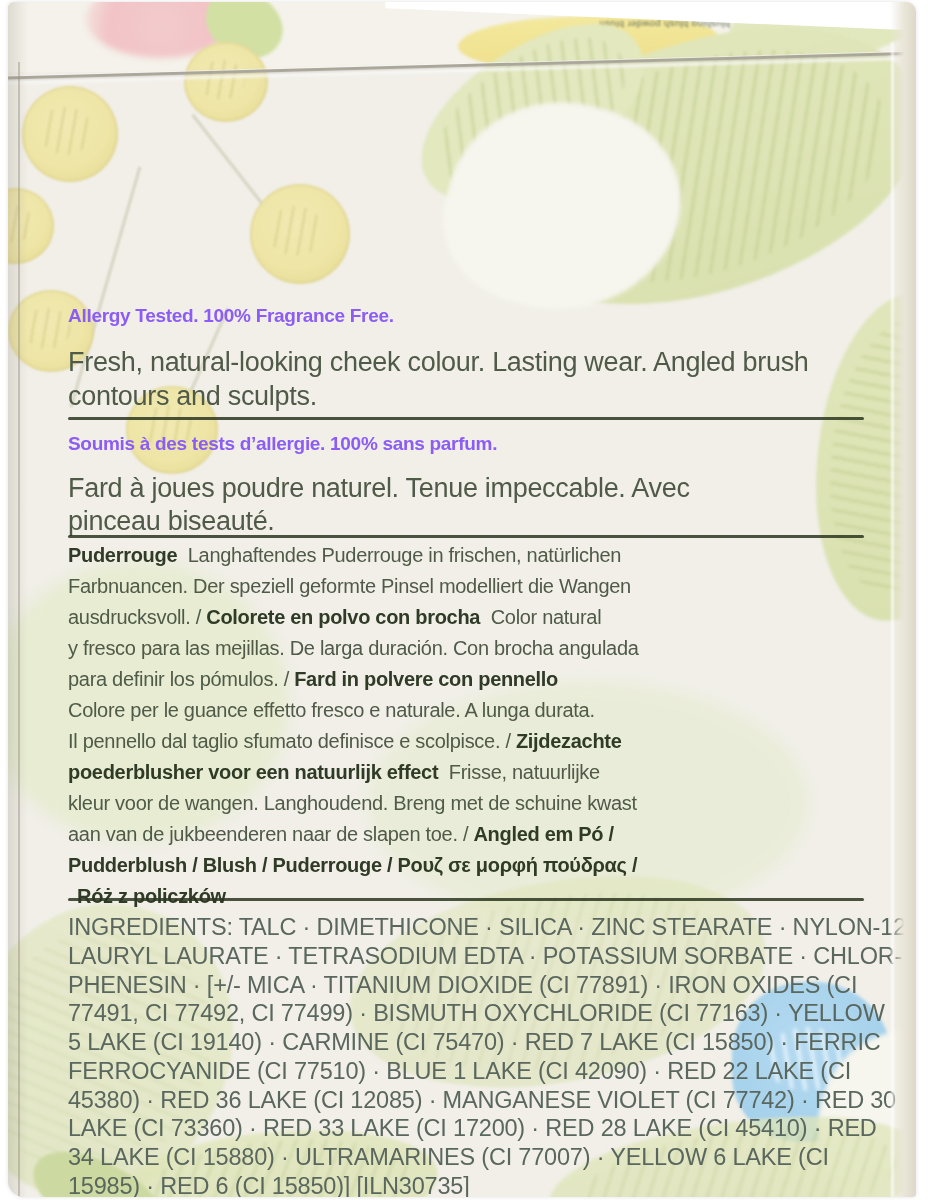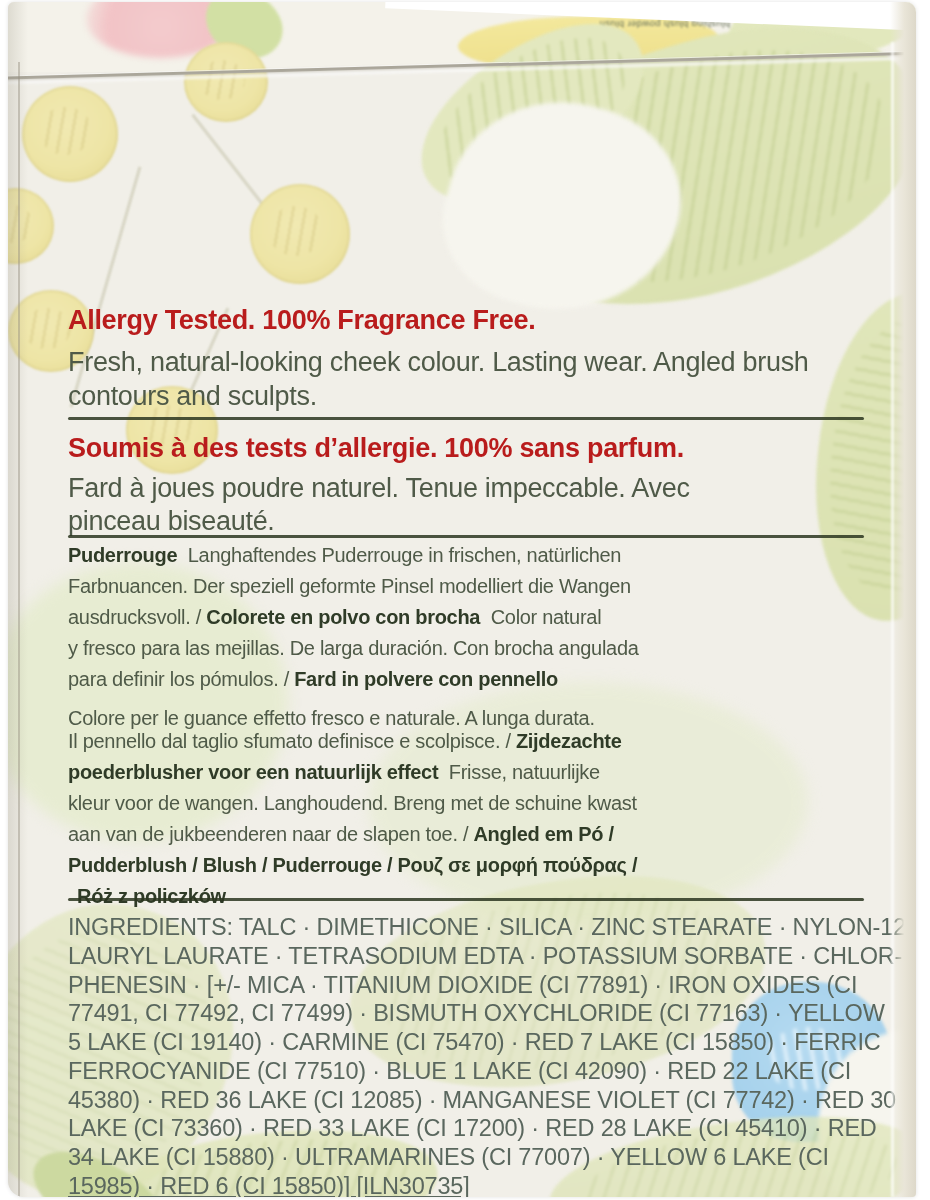--- a/index.html
+++ b/index.html
@@ -47,21 +47,21 @@
      transform:rotate(2.4deg);}
   .edge-left{left:0;top:0;width:20px;height:100%;
      background:linear-gradient(90deg, rgba(140,135,118,.22), rgba(140,135,118,0));}
   .edge-left-line{left:10px;top:60px;width:2px;height:1135px;background:rgba(150,145,128,.45);filter:blur(.5px);}
   .edge-right{right:0;top:0;width:26px;height:100%;
      background:linear-gradient(270deg, #ddd8c9 0%, #e9e5d8 45%, rgba(233,229,216,0) 100%);}
   .edge-right-hi{right:22px;top:40px;width:3px;height:1155px;background:rgba(255,255,255,.7);filter:blur(1px);}
   
   .txt{position:absolute;left:60px;width:800px;white-space:nowrap;
        letter-spacing:-0.3px;}
-  .h{font-weight:bold;font-size:27px;color:#b91c1c;}
+  .h{font-weight:bold;font-size:19px;color:#8b5cf6;}
   .r{font-size:27px;color:#4f5a48;}
   .m{font-size:20px;color:#4f5a48;}
   .m .b{font-weight:bold;color:#2f3b27;}
   .ing{font-size:23.5px;color:#5a675e;letter-spacing:-0.2px;}
   .rule{position:absolute;left:60px;width:796px;height:3px;background:#2b3620;
         opacity:.85;border-radius:2px;}
   .flap-text{position:absolute;left:512px;top:6px;width:210px;
      transform:rotate(180deg);text-align:left;color:#66705a;
      font-size:9.5px;line-height:11px;letter-spacing:.4px;filter:blur(1px);}
   .soft{filter:blur(.3px);}
@@ -115,39 +115,39 @@
   <div class="txt h soft" style="top:431px;">Soumis à des tests d’allergie. 100% sans parfum.</div>
   <div class="txt r soft" style="top:471px;">Fard à joues poudre naturel. Tenue impeccable. Avec</div>
   <div class="txt r soft" style="top:504px;">pinceau biseauté.</div>
   <div class="rule" style="top:533px;"></div>
 
   <div class="txt m soft" style="top:542px;"><span class="b">Puderrouge</span><span>&nbsp; Langhaftendes Puderrouge in frischen, natürlichen</span></div>
   <div class="txt m soft" style="top:573px;"><span>Farbnuancen. Der speziell geformte Pinsel modelliert die Wangen</span></div>
   <div class="txt m soft" style="top:604px;"><span>ausdrucksvoll. / </span><span class="b">Colorete en polvo con brocha</span><span>&nbsp; Color natural</span></div>
   <div class="txt m soft" style="top:635px;"><span>y fresco para las mejillas. De larga duración. Con brocha angulada</span></div>
   <div class="txt m soft" style="top:666px;"><span>para definir los pómulos. / </span><span class="b">Fard in polvere con pennello</span></div>
-  <div class="txt m soft" style="top:697px;margin-top:8px;"><span>Colore per le guance effetto fresco e naturale. A lunga durata.</span></div>
+  <div class="txt m soft" style="top:697px;"><span>Colore per le guance effetto fresco e naturale. A lunga durata.</span></div>
   <div class="txt m soft" style="top:728px;"><span>Il pennello dal taglio sfumato definisce e scolpisce. / </span><span class="b">Zijdezachte</span></div>
   <div class="txt m soft" style="top:759px;"><span class="b">poederblusher voor een natuurlijk effect</span><span>&nbsp; Frisse, natuurlijke</span></div>
   <div class="txt m soft" style="top:790px;"><span>kleur voor de wangen. Langhoudend. Breng met de schuine kwast</span></div>
   <div class="txt m soft" style="top:821px;"><span>aan van de jukbeenderen naar de slapen toe. / </span><span class="b">Angled em Pó /</span></div>
   <div class="txt m soft" style="top:852px;"><span class="b">Pudderblush / Blush / Puderrouge / Ρουζ σε μορφή πούδρας /</span></div>
   <div class="txt m soft" style="top:883px;margin-left:9px;"><span class="b">Róż z policzków</span></div>
   <div class="rule" style="top:896px;"></div>
 
   <div class="txt ing soft" style="top:912px;">INGREDIENTS: TALC · DIMETHICONE · SILICA · ZINC STEARATE · NYLON-12 ·</div>
   <div class="txt ing soft" style="top:941px;">LAURYL LAURATE · TETRASODIUM EDTA · POTASSIUM SORBATE · CHLOR-</div>
   <div class="txt ing soft" style="top:970px;">PHENESIN · [+/- MICA · TITANIUM DIOXIDE (CI 77891) · IRON OXIDES (CI</div>
   <div class="txt ing soft" style="top:998px;">77491, CI 77492, CI 77499) · BISMUTH OXYCHLORIDE (CI 77163) · YELLOW</div>
   <div class="txt ing soft" style="top:1027px;">5 LAKE (CI 19140) · CARMINE (CI 75470) · RED 7 LAKE (CI 15850) · FERRIC</div>
   <div class="txt ing soft" style="top:1056px;">FERROCYANIDE (CI 77510) · BLUE 1 LAKE (CI 42090) · RED 22 LAKE (CI</div>
   <div class="txt ing soft" style="top:1085px;">45380) · RED 36 LAKE (CI 12085) · MANGANESE VIOLET (CI 77742) · RED 30</div>
   <div class="txt ing soft" style="top:1113px;">LAKE (CI 73360) · RED 33 LAKE (CI 17200) · RED 28 LAKE (CI 45410) · RED</div>
   <div class="txt ing soft" style="top:1142px;">34 LAKE (CI 15880) · ULTRAMARINES (CI 77007) · YELLOW 6 LAKE (CI</div>
-  <div class="txt ing soft" style="top:1171px;text-decoration:underline;">15985) · RED 6 (CI 15850)] [ILN30735]</div>
+  <div class="txt ing soft" style="top:1171px;">15985) · RED 6 (CI 15850)] [ILN30735]</div>
 
   <div class="deco crease"></div>
   <div class="deco crease-hi"></div>
   <div class="deco top-wedge"></div>
   <div class="deco edge-left"></div>
   <div class="deco edge-left-line"></div>
   <div class="deco edge-right"></div>
   <div class="deco edge-right-hi"></div>
 </div>
 

